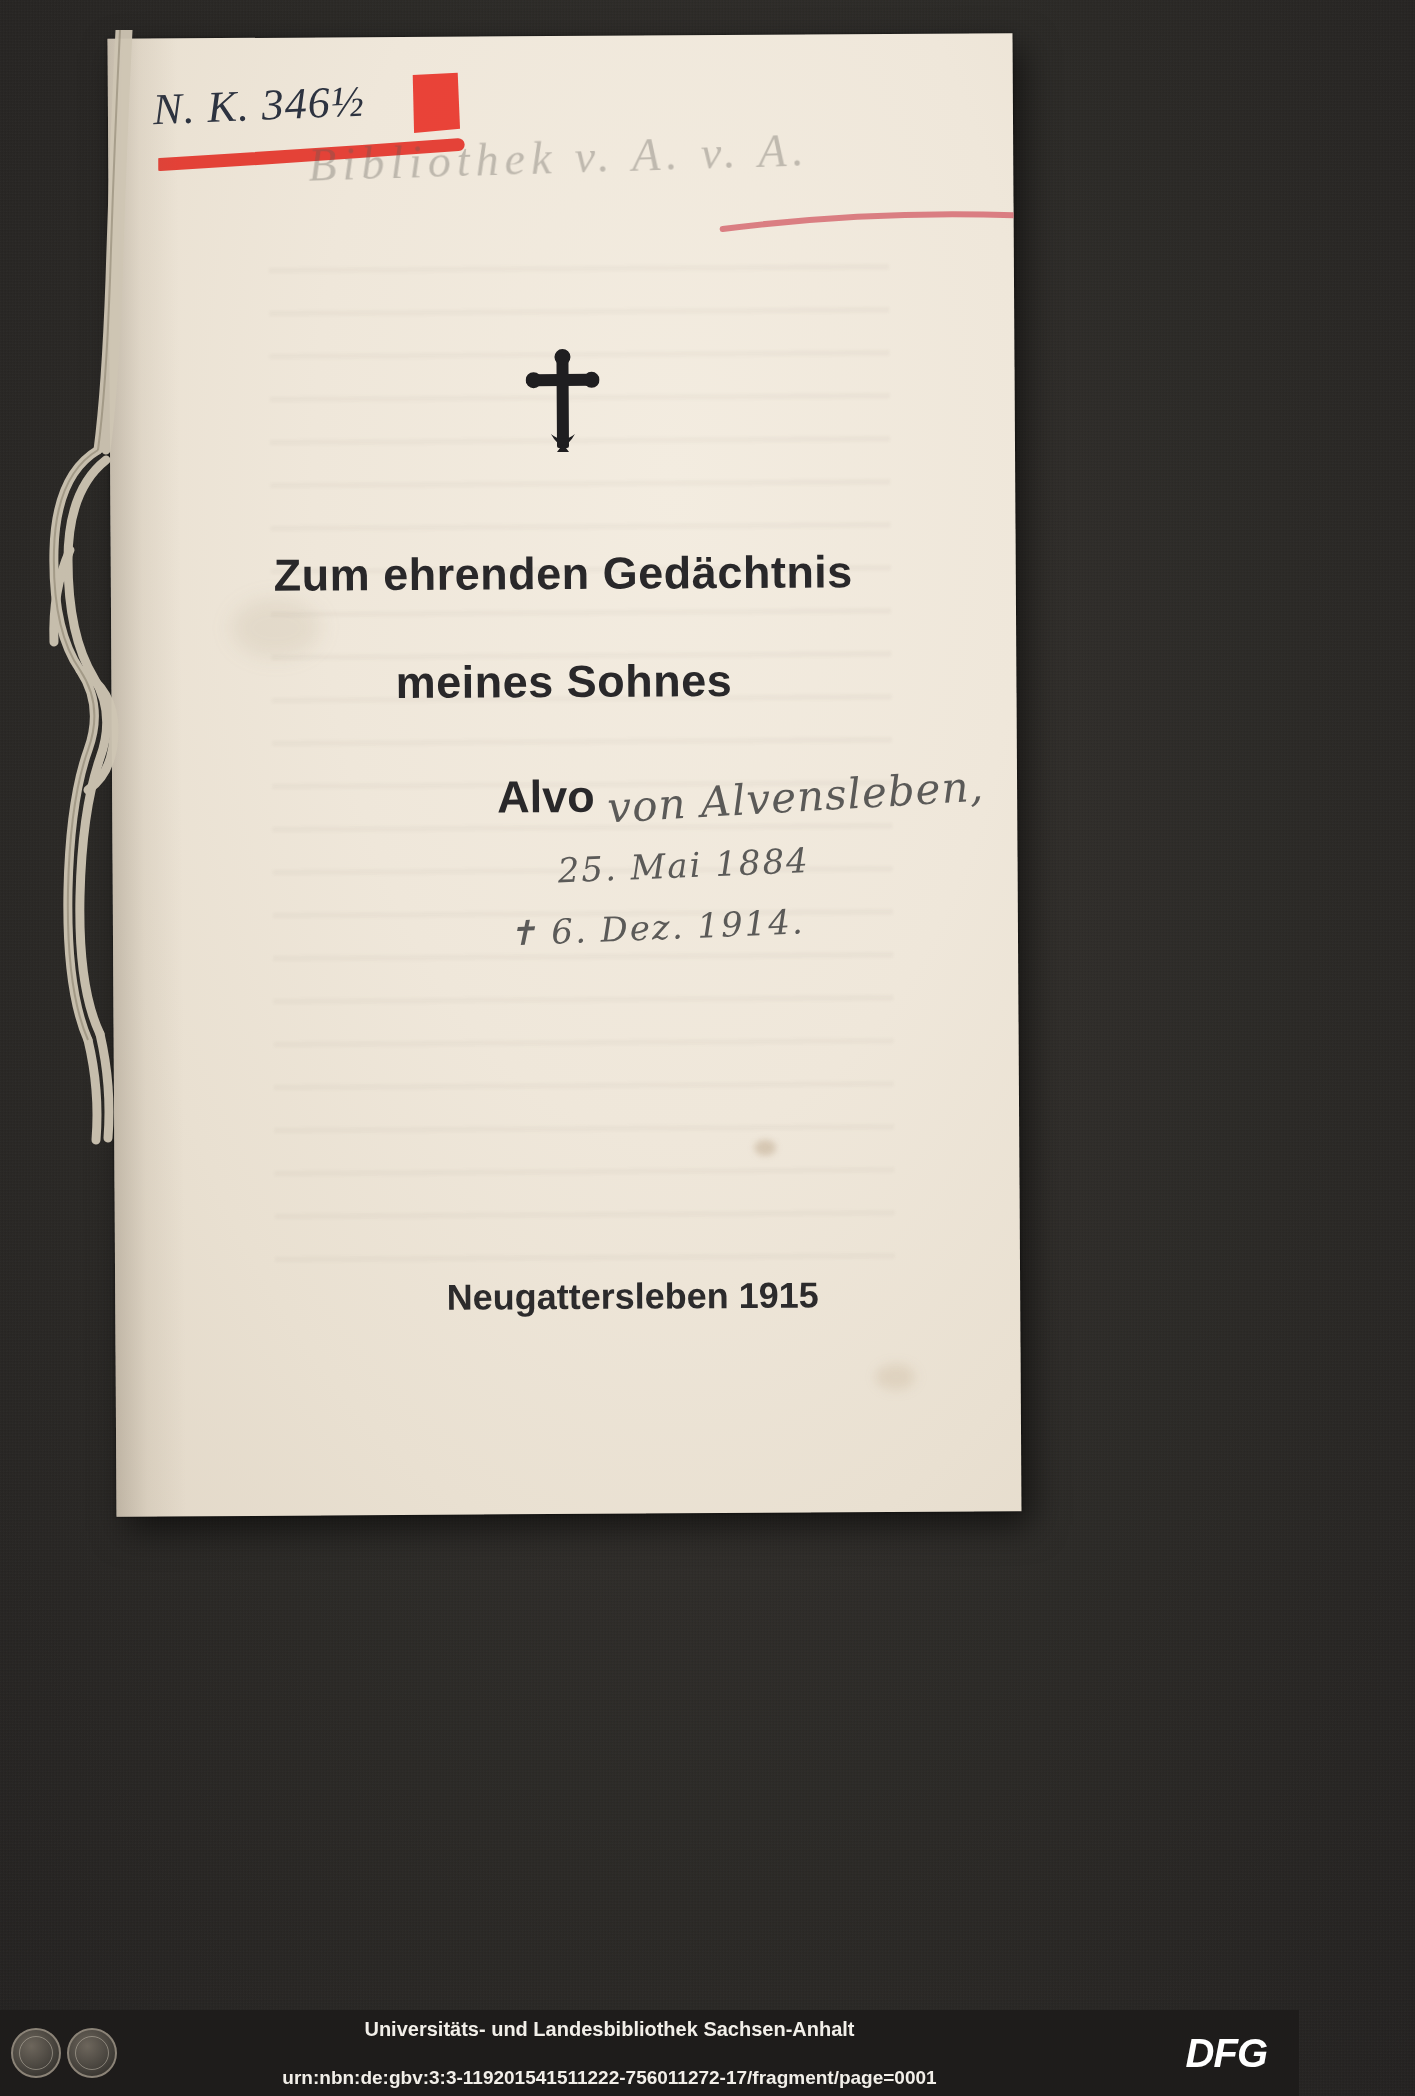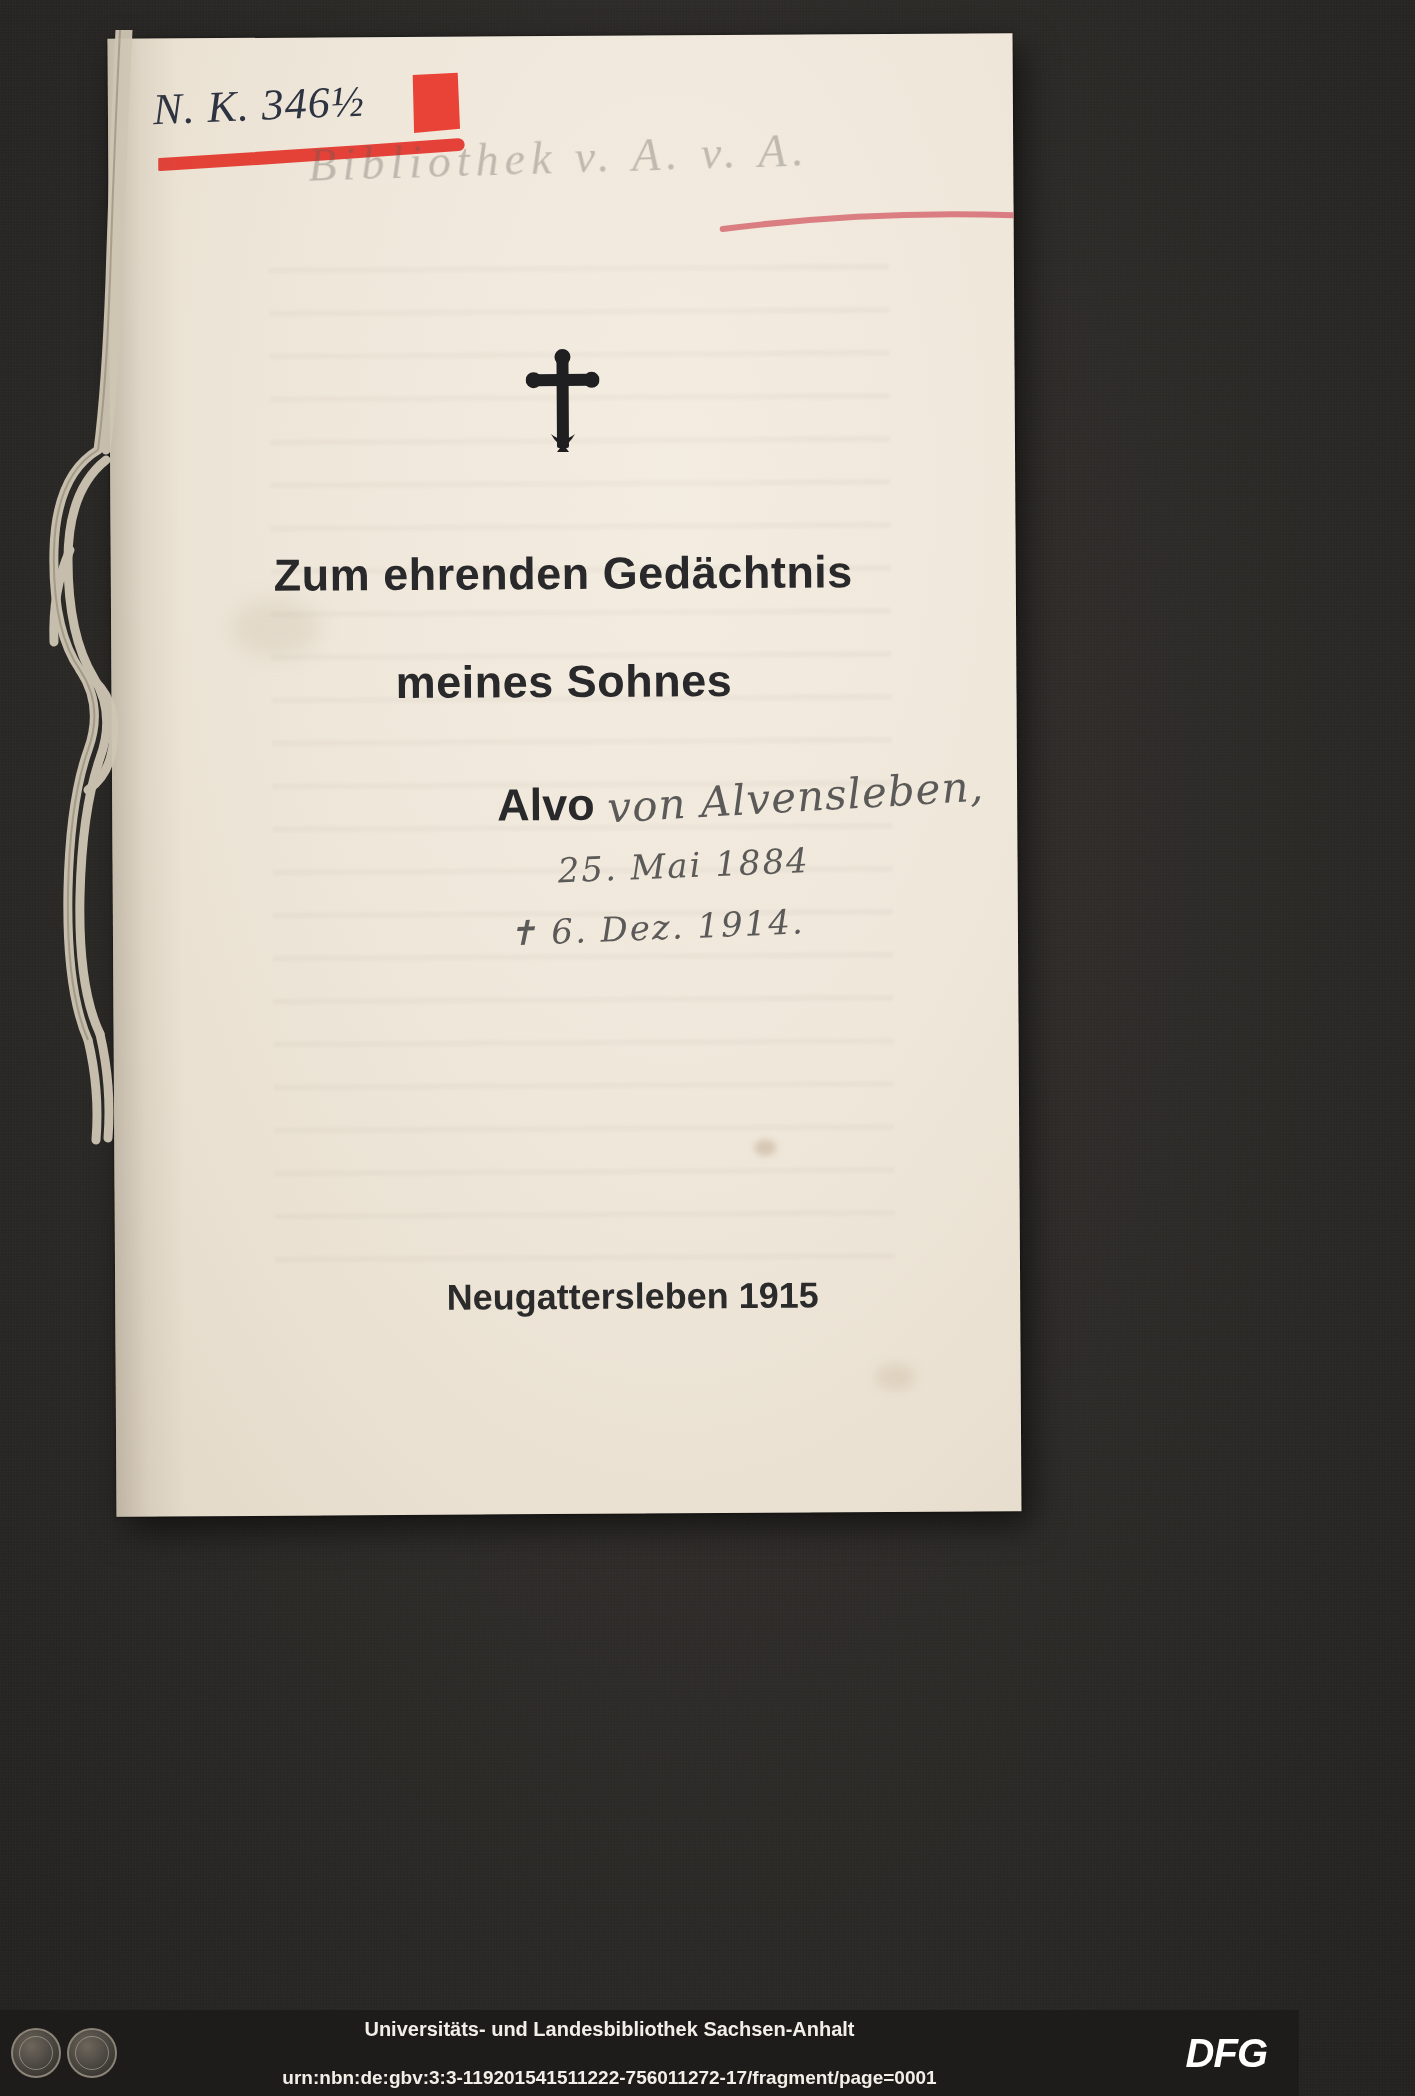--- a/index.html
+++ b/index.html
@@ -154,21 +154,20 @@
     font-size: 45px;
   }
   #title-name-printed {
     position: absolute;
     left: 385px;
     top: 735px;
     font-family: "Liberation Sans", sans-serif;
     font-weight: 700;
     font-size: 45px;
     color: #29282a;
-    margin-top: 8px;
   }
   #imprint {
     position: absolute;
     left: 0;
     top: 1240px;
     width: 100%;
     text-align: center;
     padding-left: 130px;
     box-sizing: border-box;
     font-family: "Liberation Sans", sans-serif;

